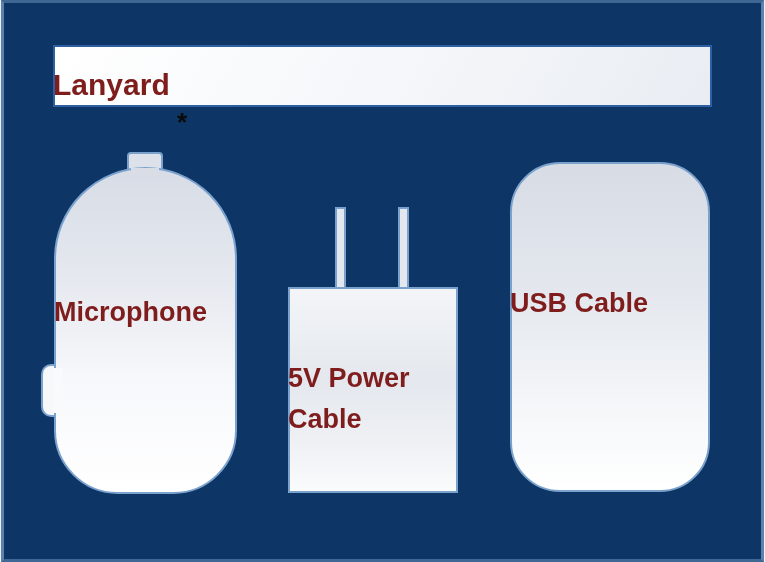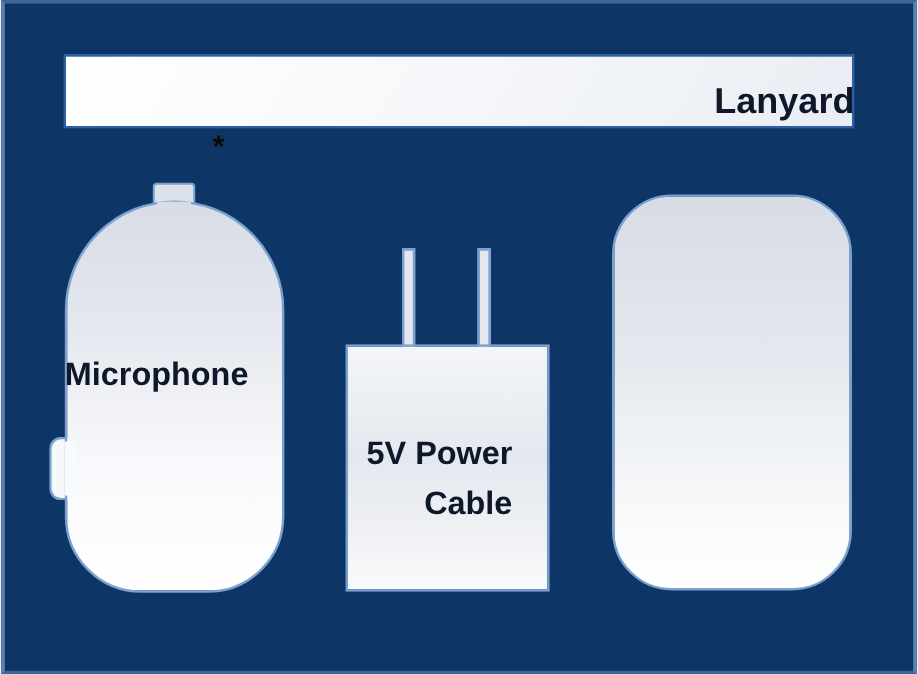--- a/index.html
+++ b/index.html
@@ -22,23 +22,23 @@
     border-style: solid;
     border-width: 3px;
     border-top-color: #3f6793;
     border-bottom-color: #3f6793;
     border-left-color: #5b83ae;
     border-right-color: #5b83ae;
     background: #0d3565;
   }
   .shape-label {
     position: absolute;
-    text-align: right;
+    text-align: left;
     font-weight: bold;
-    color: #0f172a;
+    color: #7f1d1d;
     z-index: 6;
   }
   
   .lanyard {
     position: absolute;
     left: 53px; top: 45px;
     width: 659px; height: 62px;
     box-sizing: border-box;
     border: 2px solid #2e5fa3;
     background: linear-gradient(120deg, #ffffff 0%, #f4f6f9 55%, #e9edf3 100%);
@@ -177,14 +177,15 @@
 
   <div class="prong prong-left"></div>
   <div class="prong prong-right"></div>
   <div class="psu-body"></div>
   <div class="shape-label psu-label">
     <div>5V Power</div>
     <div>Cable</div>
   </div>
 
   <div class="usb-body"></div>
+  <div class="shape-label usb-label">USB Cable</div>
 
 </div>
 
 </body></html>

